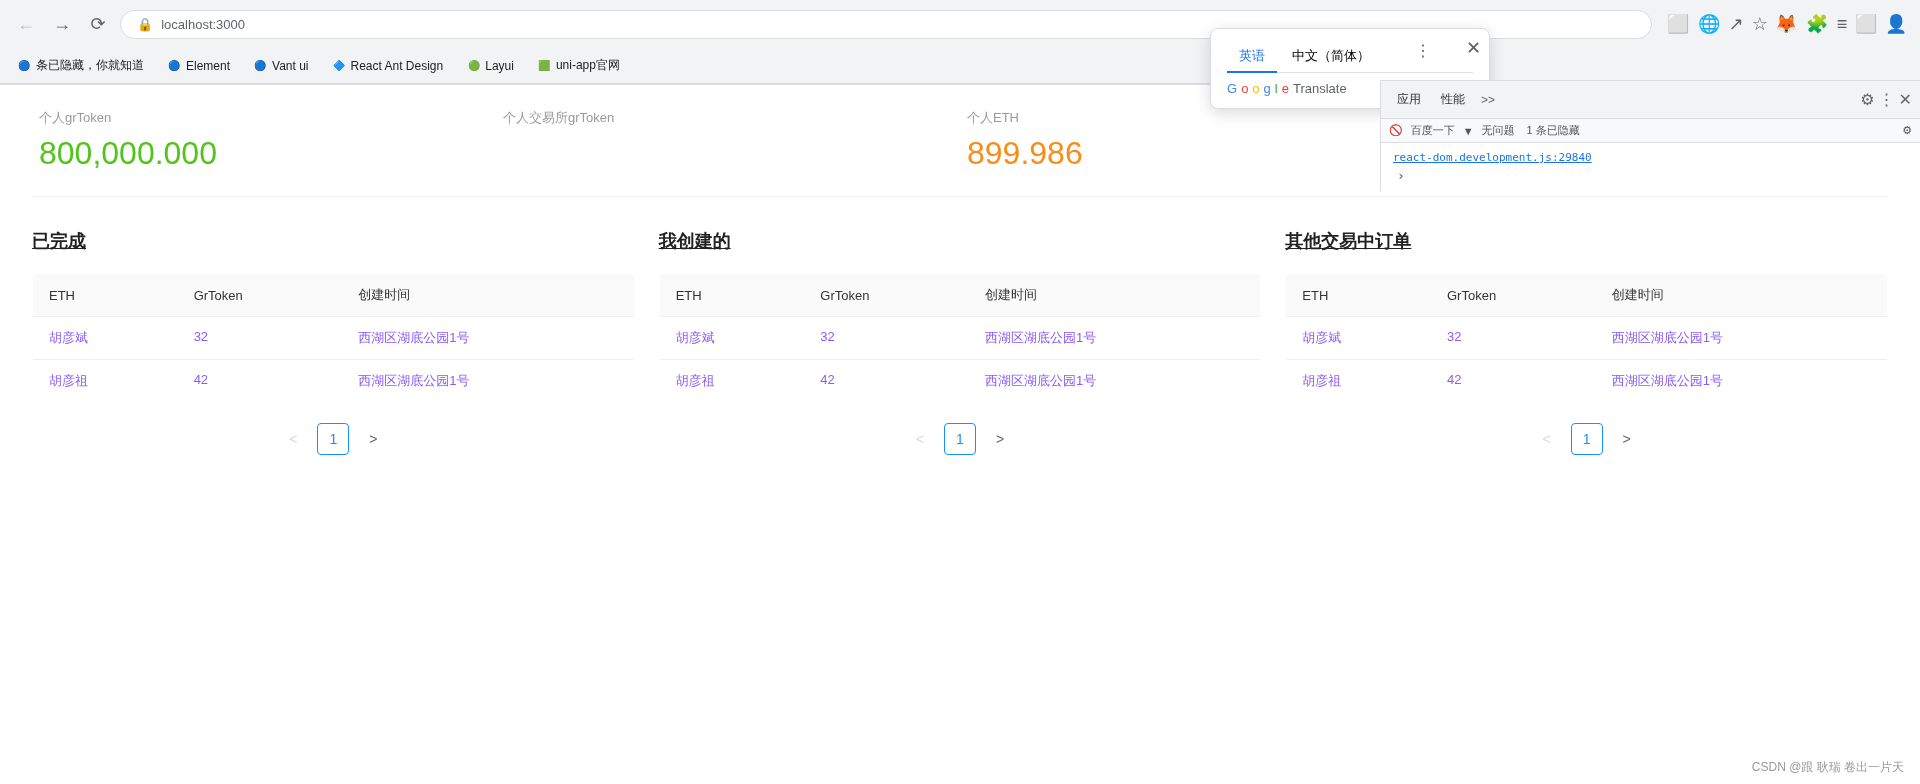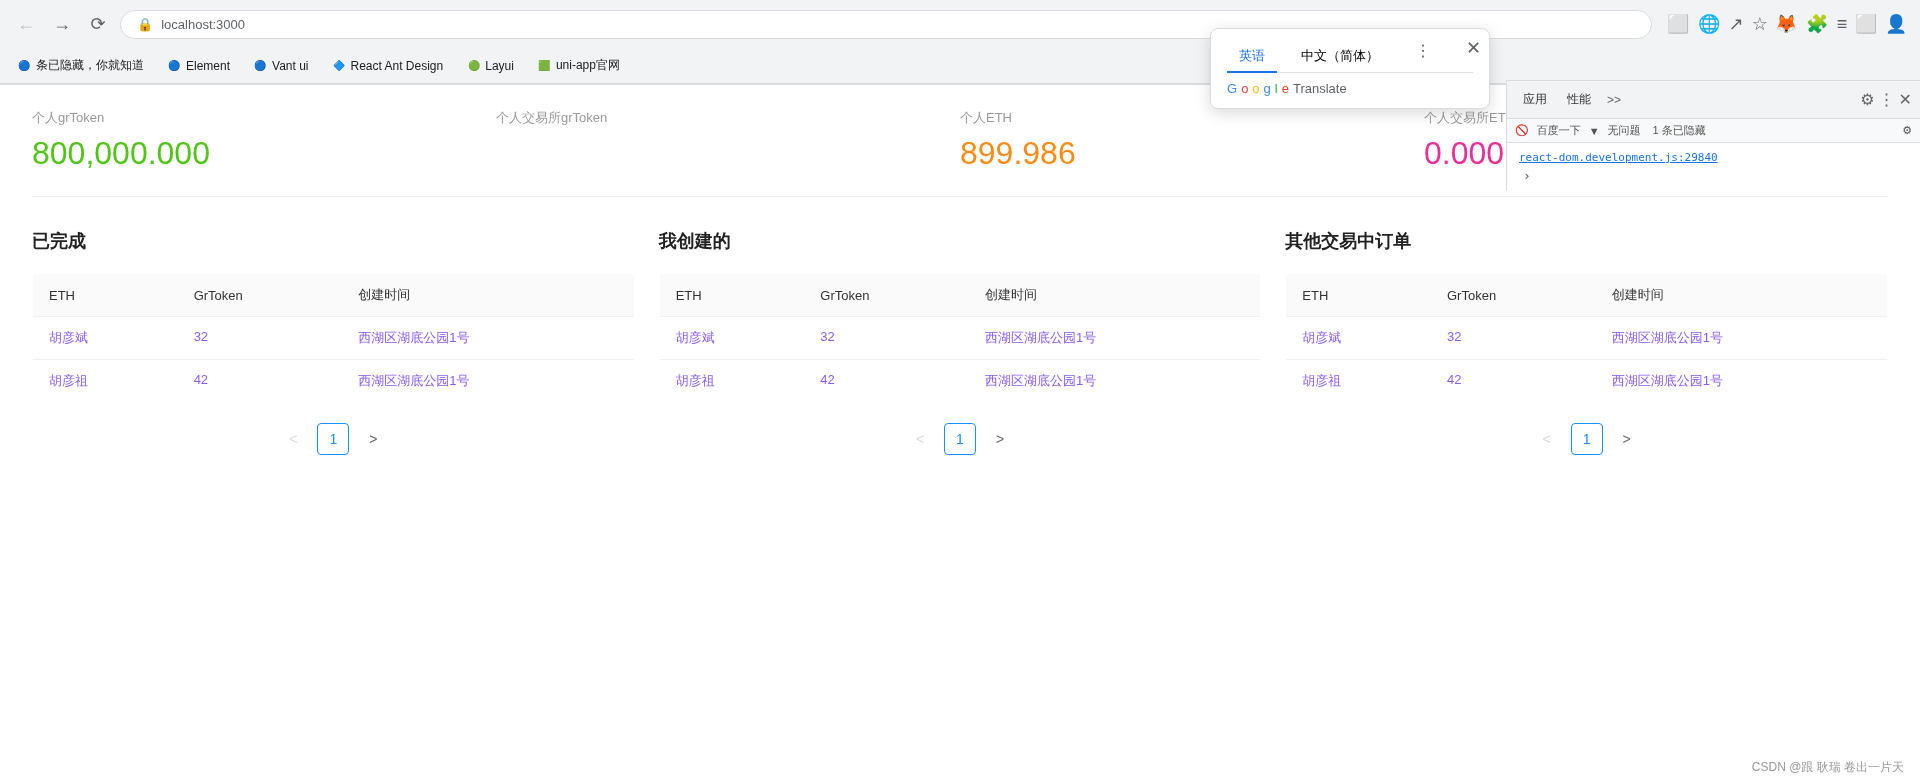--- a/index.html
+++ b/index.html
@@ -18,64 +18,64 @@
     
     .bookmarks-bar { display: flex; align-items: center; padding: 4px 12px; gap: 12px; height: 36px; border-bottom: 1px solid #dadce0; }
     .bookmark-item { display: flex; align-items: center; gap: 4px; font-size: 12px; color: #202124; cursor: pointer; white-space: nowrap; padding: 2px 6px; border-radius: 4px; }
     .bookmark-icon { width: 14px; height: 14px; border-radius: 2px; display: inline-flex; align-items: center; justify-content: center; font-size: 10px; }
 
     
     .app-content { padding: 24px 32px; background: #fff; min-height: 640px; }
 
     
     .stats-row { display: flex; gap: 0; margin-bottom: 32px; border-bottom: 1px solid #f0f0f0; padding-bottom: 24px; }
-    .stat-card { flex: 1; padding: 0 24px 0 0; }
+    .stat-card { flex: 1; padding: 0 24px 0 0; margin-left: 7px; }
     .stat-label { font-size: 13px; color: #999; margin-bottom: 8px; }
     .stat-value { font-size: 32px; font-weight: 500; }
     .stat-value.green { color: #52c41a; }
     .stat-value.blue { color: #1890ff; }
     .stat-value.orange { color: #fa8c16; }
     .stat-value.pink { color: #eb2f96; }
 
     
     .tables-row { display: flex; gap: 0; }
     .table-section { flex: 1; padding-right: 24px; }
     .table-section:last-child { padding-right: 0; }
-    .section-title { font-size: 18px; font-weight: 600; color: #222; margin-bottom: 20px; }
+    .section-title { font-size: 18px; font-weight: 600; color: #222; margin-bottom: 20px; text-decoration: underline; }
 
     
     .data-table { width: 100%; border-collapse: collapse; border: 1px solid #000000; border-radius: 4px; overflow: hidden; }
     .data-table th { background: #fafafa; padding: 12px 16px; text-align: left; font-weight: 500; color: #333; border-bottom: 1px solid #f0f0f0; font-size: 13px; }
     .data-table td { padding: 12px 16px; border-bottom: 1px solid #f0f0f0; font-size: 13px; color: #8b5cf6; vertical-align: top; }
     .data-table tr:last-child td { border-bottom: none; }
 
     
     .pagination { display: flex; align-items: center; justify-content: center; gap: 8px; margin-top: 20px; }
     .page-btn { background: none; border: 1px solid transparent; cursor: pointer; width: 32px; height: 32px; border-radius: 4px; display: flex; align-items: center; justify-content: center; color: #666; font-size: 14px; }
     .page-btn.active { border: 1px solid #1890ff; color: #1890ff; background: #fff; }
     .page-btn:disabled { color: #d9d9d9; cursor: not-allowed; }
 
     
     .overlay-container { position: fixed; top: 0; right: 0; bottom: 0; left: 0; pointer-events: none; z-index: 100; }
 
     
     .translate-popup { position: absolute; top: 28px; right: 430px; background: #fff; border: 1px solid #dadce0; border-radius: 8px; box-shadow: 0 4px 16px rgba(0,0,0,0.15); width: 280px; padding: 12px 16px; pointer-events: all; }
-    .translate-tabs { display: flex; gap: 12px; border-bottom: 1px solid #e0e0e0; margin-bottom: 8px; }
+    .translate-tabs { display: flex; gap: 3px; border-bottom: 1px solid #e0e0e0; margin-bottom: 8px; }
     .translate-tab { padding: 6px 12px; font-size: 13px; cursor: pointer; color: #000000; border-bottom: 2px solid transparent; margin-bottom: -1px; }
     .translate-tab.active { color: #1a73e8; border-bottom: 2px solid #1a73e8; font-weight: 500; }
     .translate-icon-btn { background: none; border: none; cursor: pointer; color: #5f6368; font-size: 16px; padding: 2px; }
     .translate-close { background: none; border: none; cursor: pointer; color: #5f6368; font-size: 18px; position: absolute; top: 8px; right: 8px; }
     .google-translate-label { font-size: 13px; color: #5f6368; margin-top: 4px; display: flex; align-items: center; gap: 4px; }
     .google-blue { color: #4285f4; font-weight: 500; }
     .google-red { color: #ea4335; font-weight: 500; }
     .google-yellow { color: #fbbc04; font-weight: 500; }
     .google-green { color: #34a853; font-weight: 500; }
 
     
-    .devtools-panel { position: absolute; top: 80px; right: 0; width: 414px; background: #fff; border-left: 1px solid #dadce0; border-top: 1px solid #dadce0; pointer-events: all; }
+    .devtools-panel { position: absolute; top: 80px; right: 0; width: 540px; background: #fff; border-left: 1px solid #dadce0; border-top: 1px solid #dadce0; pointer-events: all; }
     .devtools-header { display: flex; align-items: center; padding: 6px 8px; border-bottom: 1px solid #dadce0; gap: 4px; background: #f1f3f4; }
     .devtools-subheader { display: flex; align-items: center; padding: 4px 8px; border-bottom: 1px solid #dadce0; background: #f8f9fa; font-size: 11px; color: #555; gap: 8px; }
     .devtools-content { padding: 8px 12px; font-size: 11px; font-family: monospace; }
     .devtools-link { color: #1a73e8; text-decoration: underline; }
     .devtools-expand { color: #555; font-size: 13px; padding: 4px; cursor: pointer; }
 
     .footer-text { position: fixed; bottom: 8px; right: 16px; font-size: 12px; color: #999; }
   </style>
 </head>
 <body>

